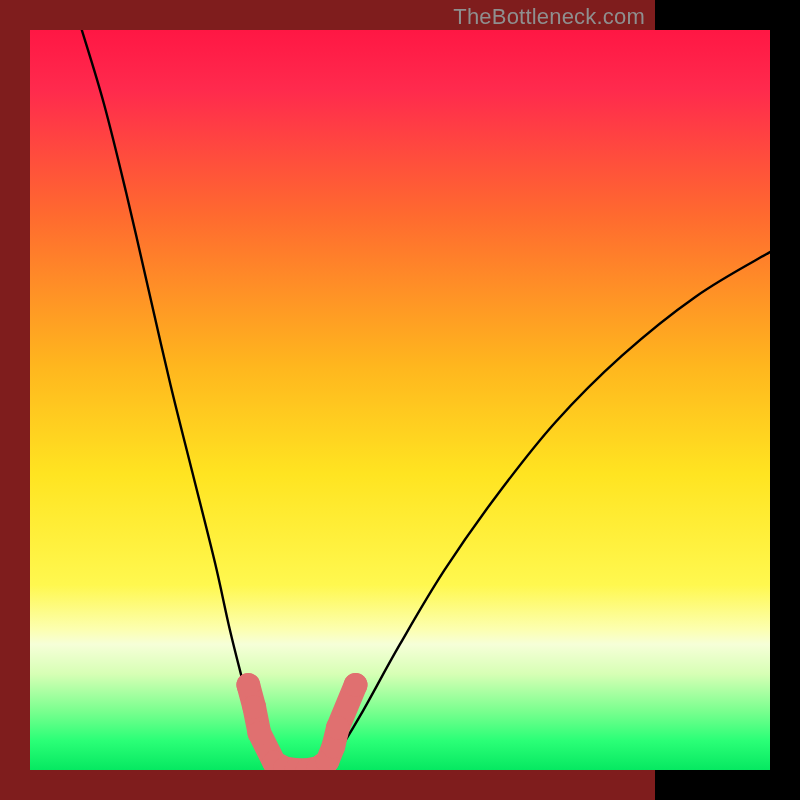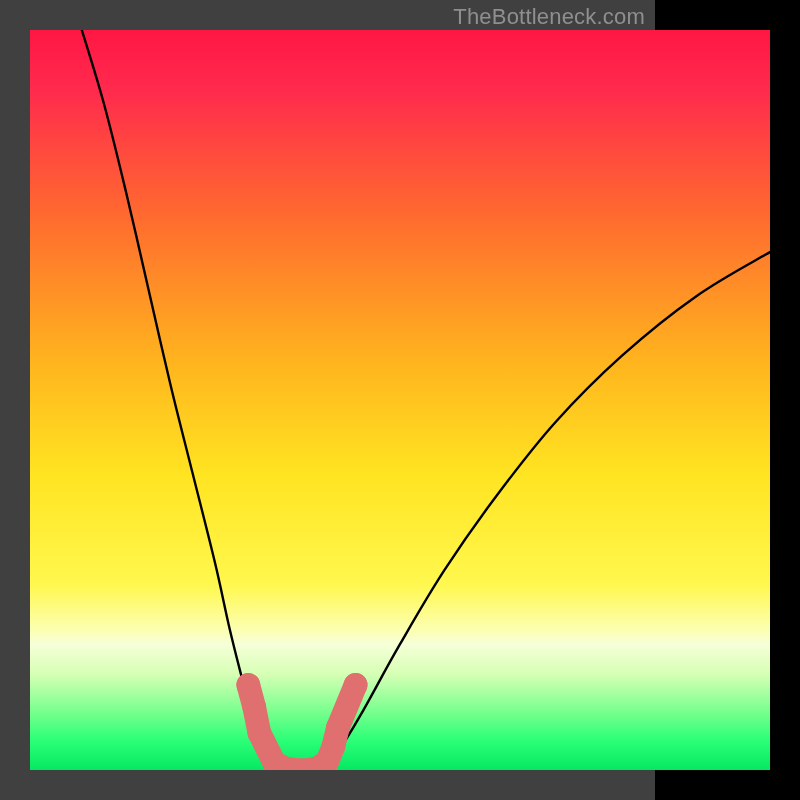--- a/index.html
+++ b/index.html
@@ -9,21 +9,21 @@
     height: 800px;
     background: #000;
     overflow: hidden;
   }
   .frame {
     position: absolute;
     top: 0;
     left: 0;
     width: 655px;
     height: 800px;
-    background: #404040;
+    background: #7f1d1d;
   }
   .plot {
     position: absolute;
     top: 30px;
     left: 30px;
     width: 740px;
     height: 740px;
   }
   .watermark {
     position: absolute;

